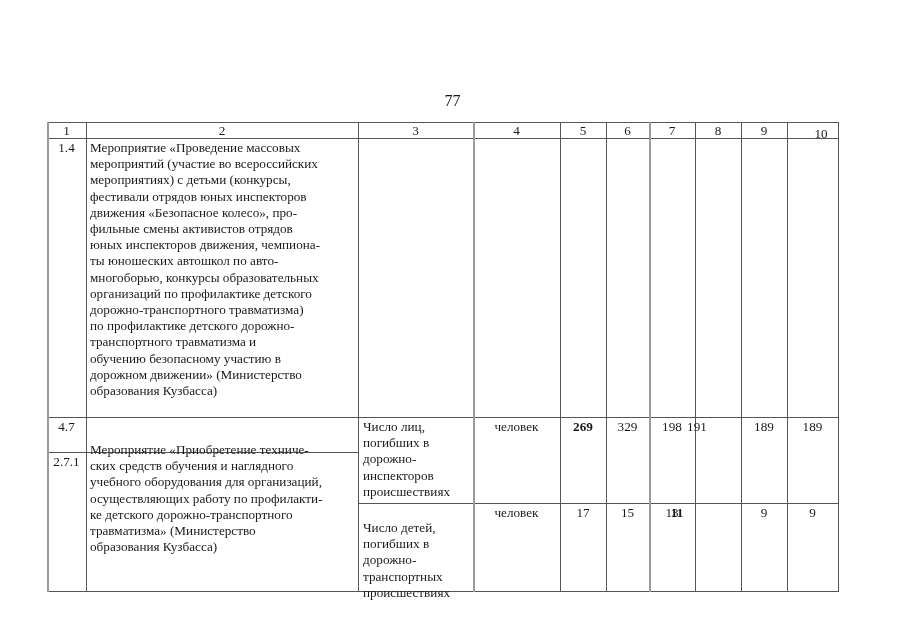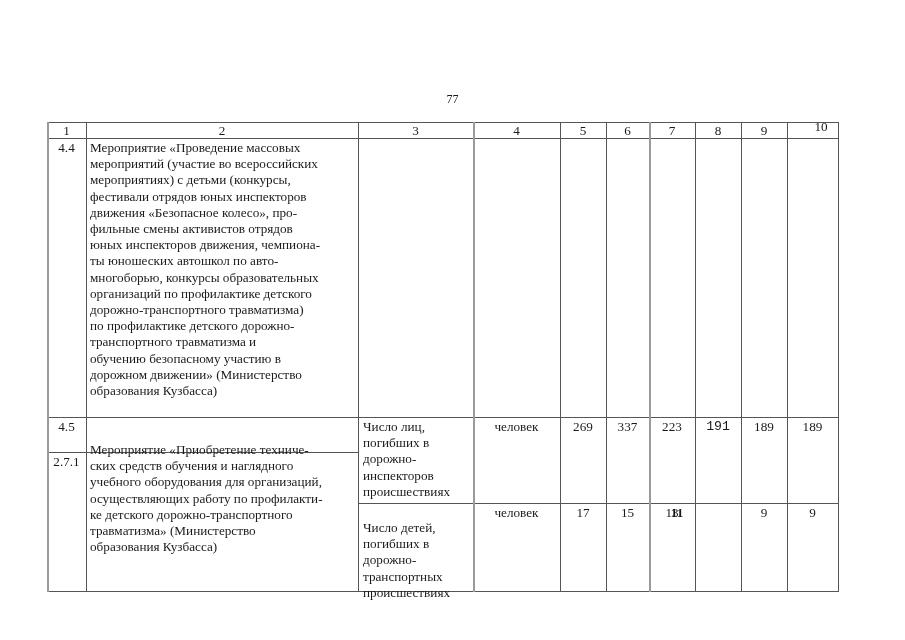--- a/index.html
+++ b/index.html
@@ -1,18 +1,18 @@
 <!DOCTYPE html>
 <html><head>
 <meta charset="utf-8">
 <style>
   html, body { margin: 0; padding: 0; background: #ffffff; }
   body { width: 905px; height: 640px; position: relative; overflow: hidden;
          font-family: "Liberation Serif", serif; color: #1a1a1a; font-size: 13.2px; }
-  .page-number { position: absolute; top: 92px; left: 0; width: 905px; text-align: center; font-size: 12px; }
+  .page-number { position: absolute; top: 92px; left: 0; width: 905px; text-align: center; font-size: 16px; }
   .grid { position: absolute; left: 0; top: 0; width: 905px; height: 640px; }
   .cell { position: absolute; box-sizing: border-box; line-height: 16.2px; white-space: pre-line; }
   .hline { position: absolute; height: 1px; background: #555; }
   .vline { position: absolute; width: 1px; background: #555; }
   .vline.light { background: #9a9a9a; width: 2px; }
   .center { text-align: center; }
   .hdr { text-align: center; line-height: 15px; }
 </style>
 </head>
 <body>
@@ -42,61 +42,61 @@
 
   <div class="cell hdr" style="left:47px; top:123px; width:39px;">1</div>
   <div class="cell hdr" style="left:86px; top:123px; width:272px;">2</div>
   <div class="cell hdr" style="left:358px; top:123px; width:115px;">3</div>
   <div class="cell hdr" style="left:473px; top:123px; width:87px;">4</div>
   <div class="cell hdr" style="left:560px; top:123px; width:46px;">5</div>
   <div class="cell hdr" style="left:606px; top:123px; width:43px;">6</div>
   <div class="cell hdr" style="left:649px; top:123px; width:46px;">7</div>
   <div class="cell hdr" style="left:695px; top:123px; width:46px;">8</div>
   <div class="cell hdr" style="left:741px; top:123px; width:46px;">9</div>
-  <div class="cell hdr" style="left:787px; top:119px; width:51px;padding-left:17px;">10</div>
+  <div class="cell hdr" style="left:787px; top:126px; width:51px;padding-left:17px;">10</div>
 
-  <div class="cell center" style="left:47px; top:140px; width:39px;">4.4</div>
+  <div class="cell center" style="left:47px; top:140px; width:39px;">1.4</div>
   <div class="cell" style="left:90px; top:140px; width:268px;">Мероприятие «Проведение массовых
 мероприятий (участие во всероссийских
 мероприятиях) с детьми (конкурсы,
 фестивали отрядов юных инспекторов
 движения «Безопасное колесо», про-
 фильные смены активистов отрядов
 юных инспекторов движения, чемпиона-
 ты юношеских автошкол по авто-
 многоборью, конкурсы образовательных
 организаций по профилактике детского
 дорожно-транспортного травматизма)
 по профилактике детского дорожно-
 транспортного травматизма и
 обучению безопасному участию в
 дорожном движении» (Министерство
 образования Кузбасса)</div>
 
-  <div class="cell center" style="left:47px; top:419px; width:39px;">4.5</div>
+  <div class="cell center" style="left:47px; top:419px; width:39px;">4.7</div>
 
   <div class="cell center" style="left:47px; top:454px; width:39px;">2.7.1</div>
   <div class="cell" style="left:90px; top:442px; width:268px;">Мероприятие «Приобретение техниче-
 ских средств обучения и наглядного
 учебного оборудования для организаций,
 осуществляющих работу по профилакти-
 ке детского дорожно-транспортного
 травматизма» (Министерство
 образования Кузбасса)</div>
 
   <div class="cell" style="left:363px; top:419px; width:110px;">Число лиц,
 погибших в
 дорожно-
 инспекторов
 происшествиях</div>
   <div class="cell center" style="left:473px; top:419px; width:87px;">человек</div>
-  <div class="cell center" style="left:560px; top:419px; width:46px;">269</div>
-  <div class="cell center" style="left:606px; top:419px; width:43px;">337</div>
-  <div class="cell center" style="left:649px; top:419px; width:46px;">223</div>
-  <div class="cell center" style="left:695px; top:419px; width:46px;font-family:Liberation Mono, monospace;">191</div>
+  <div class="cell center" style="left:560px; top:419px; width:46px;font-weight:bold;">269</div>
+  <div class="cell center" style="left:606px; top:419px; width:43px;">329</div>
+  <div class="cell center" style="left:649px; top:419px; width:46px;">198</div>
+  <div class="cell center" style="left:674px; top:419px; width:46px;">191</div>
   <div class="cell center" style="left:741px; top:419px; width:46px;">189</div>
   <div class="cell center" style="left:787px; top:419px; width:51px;">189</div>
 
   <div class="cell" style="left:363px; top:520px; width:110px;">Число детей,
 погибших в
 дорожно-
 транспортных
 происшествиях</div>
   <div class="cell center" style="left:473px; top:505px; width:87px;">человек</div>
   <div class="cell center" style="left:560px; top:505px; width:46px;">17</div>

